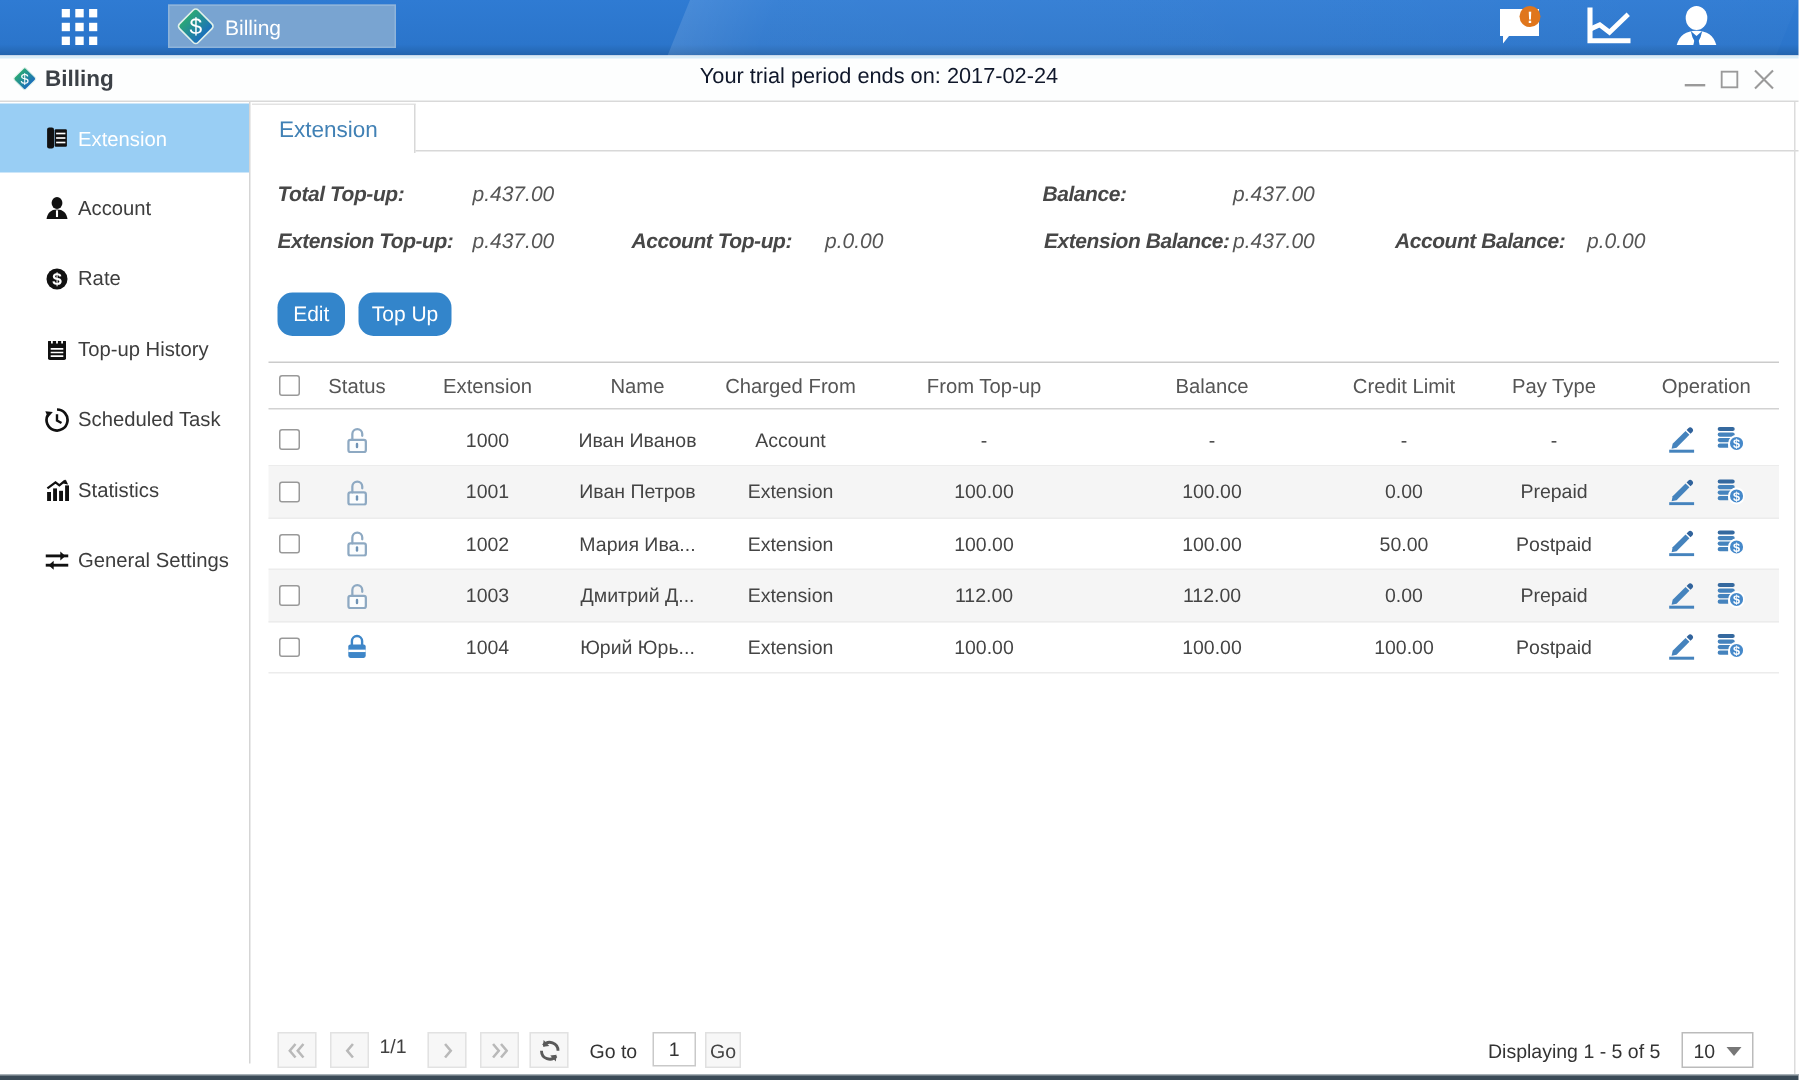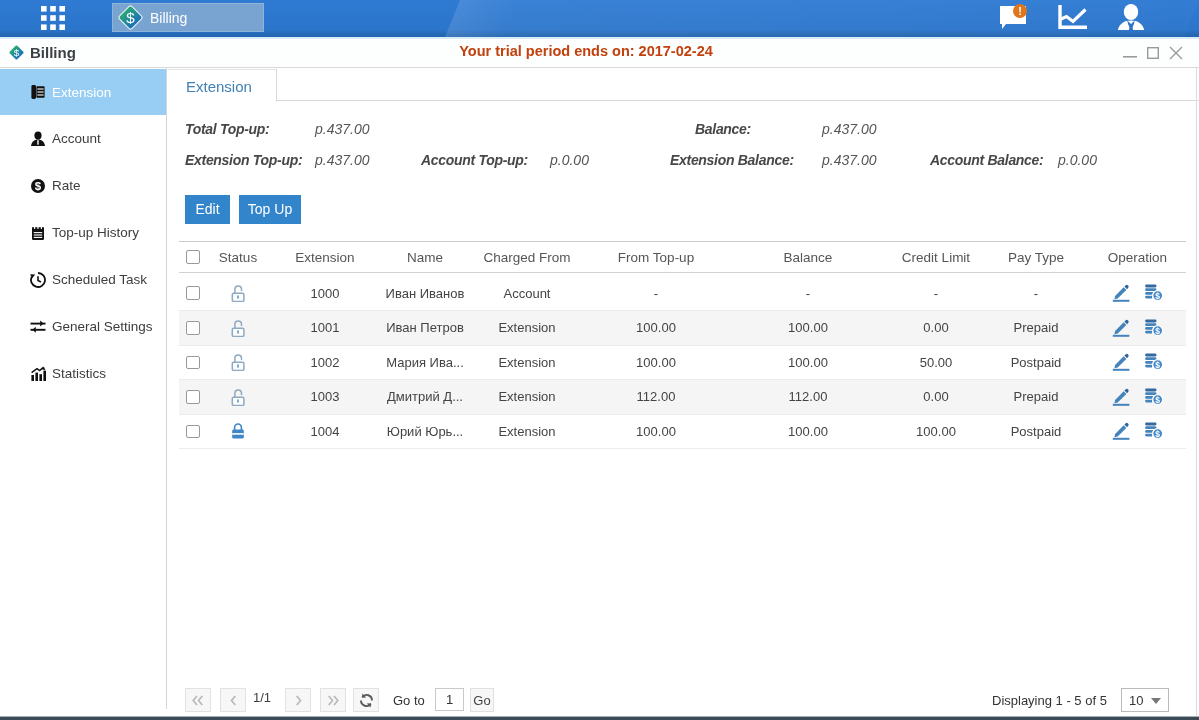--- a/index.html
+++ b/index.html
@@ -9,38 +9,38 @@
 .topbar .streaks { position:absolute; left:460px; top:0; width:739px; height:37px; overflow:hidden;
   background:linear-gradient(90deg, rgba(255,255,255,.12) 0px, rgba(255,255,255,.05) 60px, rgba(255,255,255,.04) 400px, rgba(255,255,255,.02) 739px);
   transform:skewX(-22deg); transform-origin:0 0; }
 .gridicon { position:absolute; left:41px; top:6px; width:24px; height:24px; }
 .taskitem { position:absolute; left:112px; top:3px; width:152px; height:29px;
   background:#79a4d1; border:1px solid #8fb4da; display:flex; align-items:center; }
 .taskitem .txt { color:#fff; font-size:14px; margin-left:6px; }
 .titlebar { position:absolute; left:0; top:37px; width:1199px; height:31px; background:#fdfefe;
   border-bottom:1px solid #d9d9d9; box-shadow:inset 0 2px 0 #d8ecf8; }
 .apptitle { position:absolute; left:30px; top:7px; font-size:15px; font-weight:bold; color:#3c4147; }
-.trial { position:absolute; left:0; width:1172px; text-align:center; top:6px; font-size:14.5px; color:#c2410c;font-weight:bold; }
+.trial { position:absolute; left:0; width:1172px; text-align:center; top:6px; font-size:14.5px; color:#0f172a; }
 .winctl { position:absolute; top:0; right:16px; height:31px; display:flex; align-items:center; gap:10px; }
 .main { position:absolute; left:0; top:68px; width:1199px; height:647px; background:#fff; }
 .sidebar { position:absolute; left:0; top:0; width:167px; height:641px; border-right:1px solid #d5d5d5; background:#fff; }
 .sideitem { position:relative; height:47px; display:flex; align-items:center; font-size:13.5px; color:#3d3d3d; }
 .sideitem .ic { position:absolute; left:30px; width:16px; height:16px; display:flex; align-items:center; justify-content:center;}
 .sideitem .lb { position:absolute; left:52px; }
 .sideitem.sel { background:#99cef4; color:#fff; height:46px; margin-top:1px; }
 .content { position:absolute; left:168px; top:0; width:1031px; height:647px; }
 .tabrow { position:absolute; left:0; top:0; width:1031px; height:33px; border-bottom:1px solid #d8d8d8; }
 .tab { position:absolute; left:0; top:1px; width:109px; height:33px; background:#fff;
   border-top:1px solid #e3e3e3; border-right:1px solid #d8d8d8; display:flex; align-items:center; }
 .tab span { margin-left:18px; font-size:15px; color:#4181b5; }
 .stats { position:absolute; left:0; top:33px; font-size:14px; color:#555; }
 .stat { position:absolute; white-space:nowrap;font-style:italic; }
 .stat b { color:#474747; letter-spacing:-0.3px; }
 .btn { position:absolute; background:#3385cb; color:#fff; font-size:14px; text-align:center;
-  border-radius:0; line-height:29px; height:29px; }
+  border-radius:10px; line-height:29px; height:29px; }
 .tbl { position:absolute; left:11px; top:173px; width:1007px; }
 .trow { display:flex; align-items:center; height:34.5px; border-bottom:1px solid #ececec; font-size:13px; color:#444; }
 .trow.r1 { height:38px; padding-top:3px; }
 .trow.hd { height:32px; border-top:1px solid #cbcbcb; border-bottom:1px solid #d2d2d2; color:#555; font-size:13.5px; }
 .trow.alt { background:#f5f5f5; }
 .c { text-align:center; flex:none; display:flex; align-items:center; justify-content:center; }
 .c1{width:28px}.c2{width:62px}.c3{width:112px}.c4{width:88px}.c5{width:116px}.c6{width:142px}.c7{width:162px}.c8{width:94px}.c9{width:106px}.c10{width:97px}
 .cb { width:13.5px; height:13.5px; border:1px solid #999; border-radius:2px; background:#fff; }
 .ops { display:flex; gap:14px; align-items:center; }
 .footer { position:absolute; left:0px; top:620px; width:1031px; height:27px; }
@@ -228,47 +228,47 @@
         <span class="lb">Top-up History</span>
       </div>
     <div class="sideitem">
         <svg class="ic" width="16" height="16">
           <use href="#isched"></use>
         </svg>
         <span class="lb">Scheduled Task</span>
       </div>
     <div class="sideitem">
         <svg class="ic" width="16" height="16">
+          <use href="#istats"></use>
+        </svg>
+        <span class="lb">Statistics</span>
+      </div>
+    <div class="sideitem">
+        <svg class="ic" width="16" height="16">
           <use href="#igear"></use>
         </svg>
         <span class="lb">General Settings</span>
-      </div>
-    <div class="sideitem">
-        <svg class="ic" width="16" height="16">
-          <use href="#istats"></use>
-        </svg>
-        <span class="lb">Statistics</span>
       </div>
   </div>
   <div class="content">
     <div class="tabrow">
         <div class="tab">
           <span>Extension</span>
         </div>
       </div>
     <div class="stats">
       <div class="stat" style="left:17px;top:20px"><b>Total Top-up:</b></div>
       <div class="stat" style="left:147px;top:20px">p.437.00</div>
       <div class="stat" style="left:527px;top:20px"><b>Balance:</b></div>
       <div class="stat" style="left:654px;top:20px">p.437.00</div>
       <div class="stat" style="left:17px;top:51px"><b>Extension Top-up:</b></div>
       <div class="stat" style="left:147px;top:51px">p.437.00</div>
       <div class="stat" style="left:253px;top:51px"><b>Account Top-up:</b></div>
       <div class="stat" style="left:382px;top:51px">p.0.00</div>
-      <div class="stat" style="left:502px;top:51px"><b>Extension Balance:</b></div>
+      <div class="stat" style="left:528px;top:51px"><b>Extension Balance:</b></div>
       <div class="stat" style="left:654px;top:51px">p.437.00</div>
       <div class="stat" style="left:762px;top:51px"><b>Account Balance:</b></div>
       <div class="stat" style="left:890px;top:51px">p.0.00</div>
     </div>
     <div class="btn" style="left:17px;top:127px;width:45px">Edit</div>
     <div class="btn" style="left:71px;top:127px;width:62px">Top Up</div>
     <div class="tbl">
       <div class="trow hd">
         <div class="c c1">
             <span class="cb"></span>

